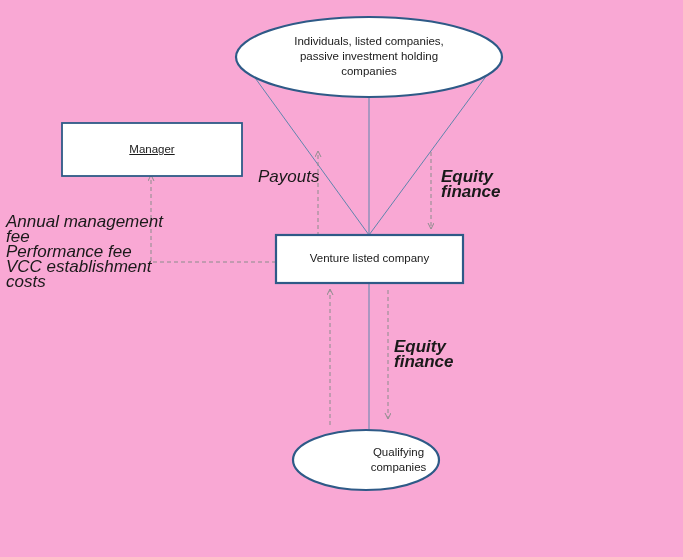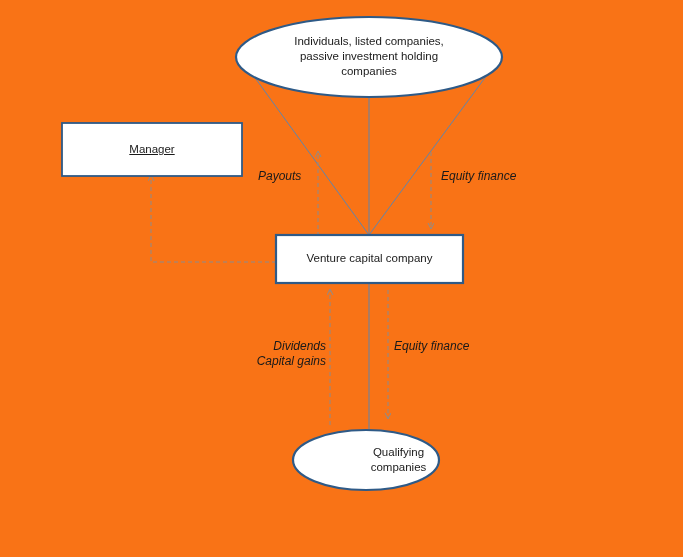--- a/index.html
+++ b/index.html
@@ -7,21 +7,21 @@
     padding: 0;
     background: #ffffff;
   }
   body {
     font-family: "Liberation Sans", sans-serif;
   }
   #canvas {
     position: relative;
     width: 683px;
     height: 557px;
-    background: #f97316;
+    background: #f9a8d4;
     overflow: hidden;
   }
   svg.layer {
     position: absolute;
     left: 0;
     top: 0;
     width: 683px;
     height: 557px;
   }
   .node-label {
@@ -29,27 +29,28 @@
     text-align: center;
     color: #1a1a1a;
     font-size: 11.5px;
     line-height: 15px;
     white-space: pre-line;
     pointer-events: none;
   }
   .edge-label {
     position: absolute;
     color: #1a1a1a;
-    font-size: 12px;
+    font-size: 17px;
     line-height: 15px;
     font-style: italic;
     white-space: pre-line;
   }
   .edge-label.right {
     text-align: left;
+    font-weight: bold;
   }
   .edge-label.left {
     text-align: left;
   }
 </style>
 </head>
 <body>
 
 <div id="canvas">
 
@@ -101,28 +102,29 @@
 
     <ellipse cx="366" cy="460" rx="73" ry="30" fill="#ffffff" stroke="#2e5a87" stroke-width="2.2"></ellipse>
   </svg>
 
   <div class="node-label" style="left:249px; top:34px; width:240px;">Individuals,  listed companies,
 passive investment holding
 companies</div>
 
   <div class="node-label" style="left:62px; top:142px; width:180px;text-decoration:underline;">Manager</div>
 
-  <div class="node-label" style="left:276px; top:251px; width:187px;">Venture capital company</div>
+  <div class="node-label" style="left:276px; top:251px; width:187px;">Venture listed company</div>
 
   <div class="node-label" style="left:294px; top:445px; width:145px;padding-left:32px;">Qualifying
 companies</div>
 
   <div class="edge-label left" style="left:258px; top:169px; width:90px;">Payouts</div>
 
   <div class="edge-label right" style="left:441px; top:169px; width:110px;">Equity finance</div>
 
+  <div class="edge-label left" style="left:6px; top:214px; width:170px;">Annual management fee
+Performance fee
+VCC establishment costs</div>
 
-  <div class="edge-label left" style="left:226px; top:339px; width:100px; text-align:right;">Dividends
-Capital gains</div>
 
   <div class="edge-label right" style="left:394px; top:339px; width:110px;">Equity finance</div>
 
 </div>
 
 </body></html>

